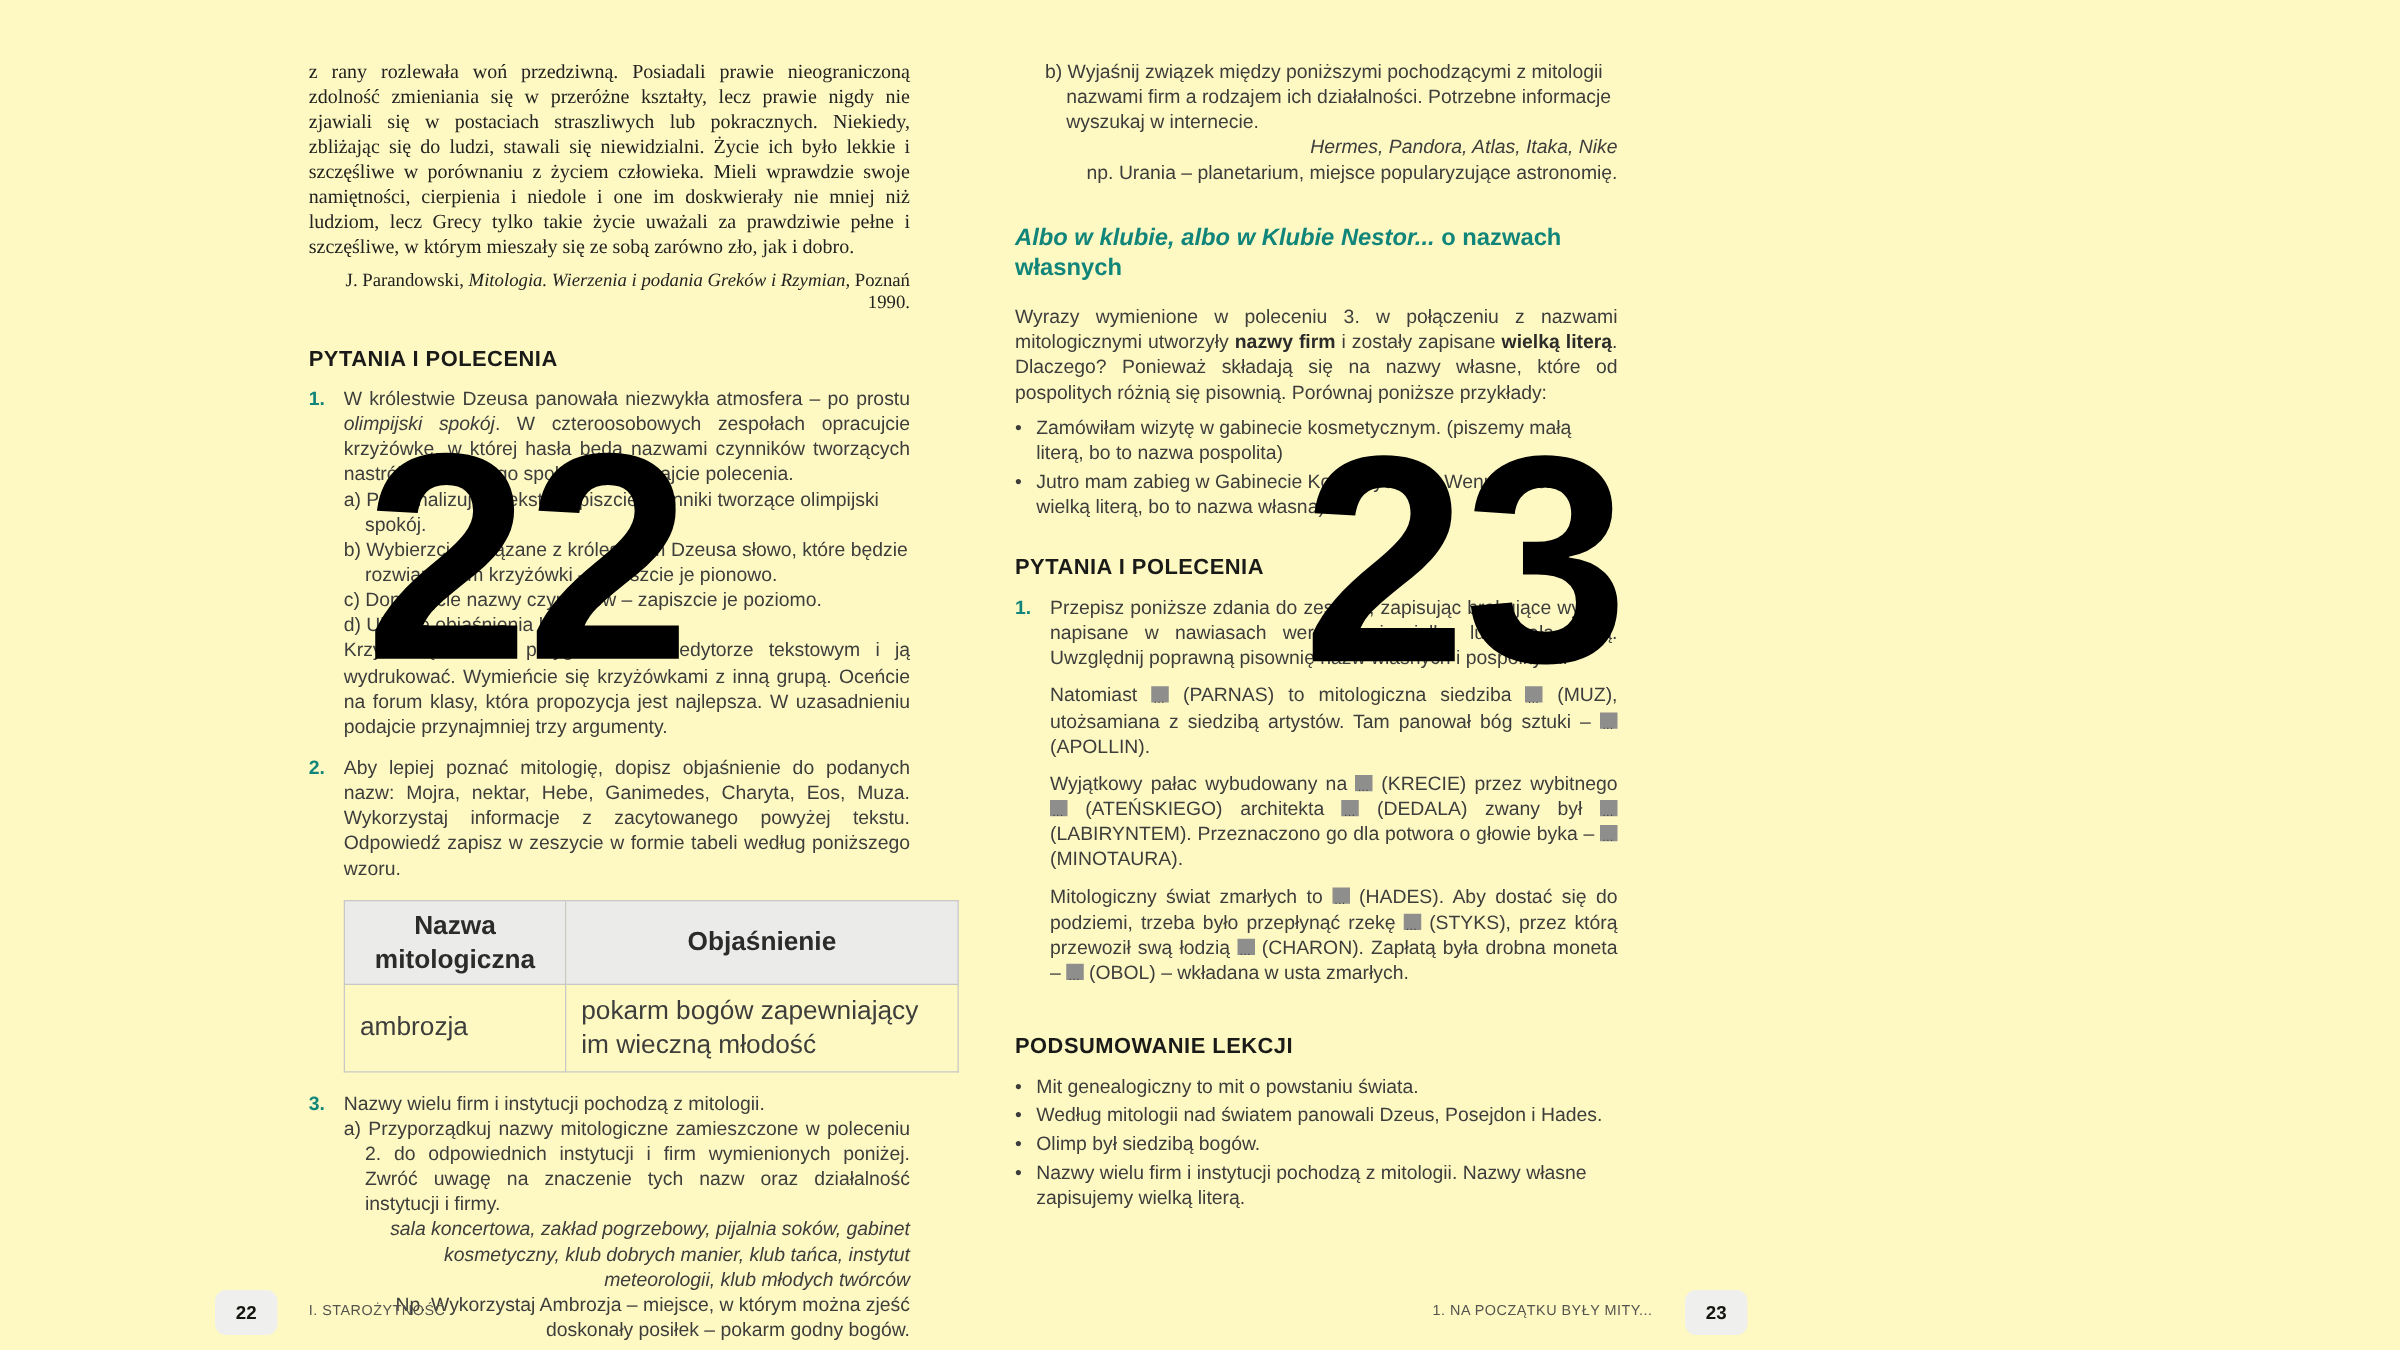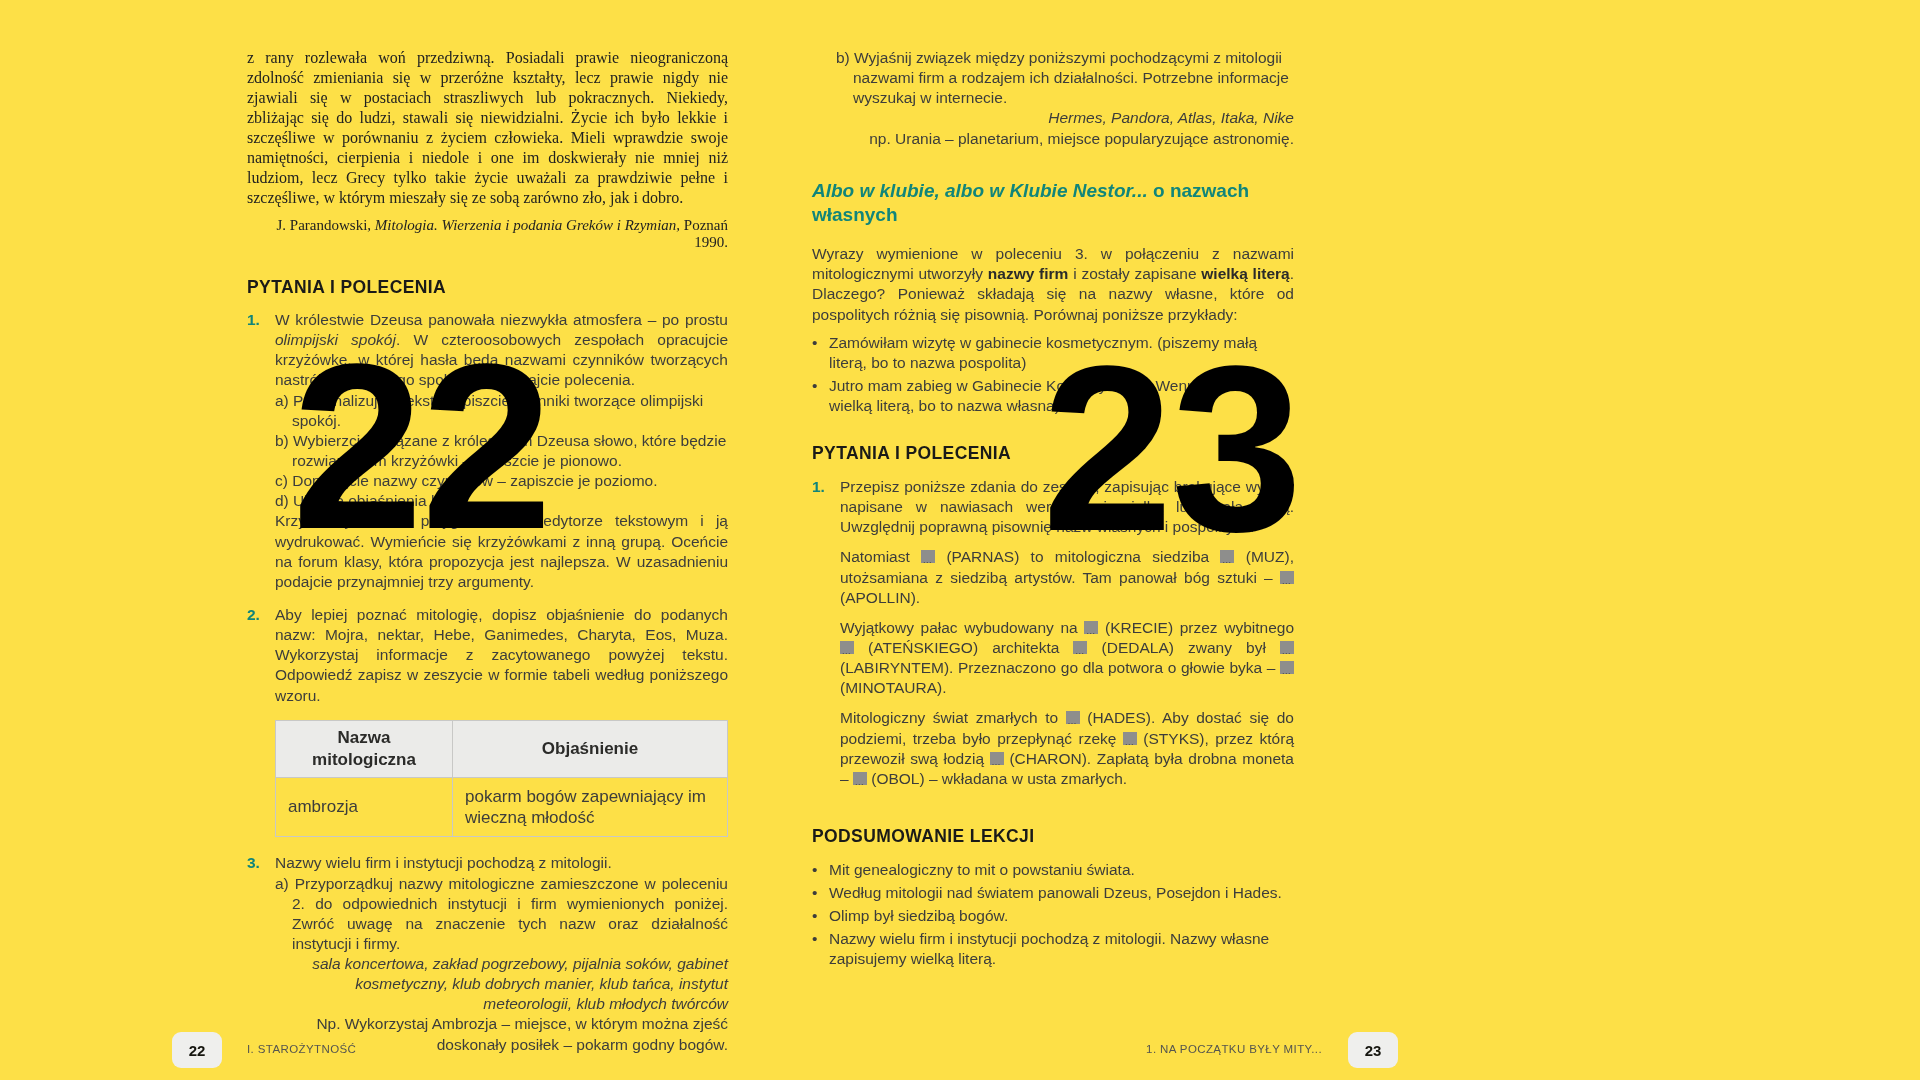--- a/index.html
+++ b/index.html
@@ -1,18 +1,18 @@
 <!DOCTYPE html>
 <html><head>
 <meta charset="utf-8">
 <style>
   * { margin:0; padding:0; box-sizing:border-box; }
   html,body { width:1920px; height:1080px; background:#ffffff; overflow:hidden;
               font-family:"Liberation Sans", sans-serif; }
-  .canvas { position:relative; width:1920px; height:1080px; background:#fde047; }
+  .canvas { position:relative; width:1920px; height:1080px; background:#fef9c3; }
 
   
   .page-col { position:absolute; top:48px; }
   #page-left  { left:247px; width:481px; }
   #page-right { left:812px; width:482px; }
 
   
   .excerpt { font-family:"Liberation Serif", serif; font-size:16px; line-height:1.25;
              color:#222220; text-align:justify; }
   .attribution { font-family:"Liberation Serif", serif; font-size:15px; color:#222220;
@@ -26,22 +26,22 @@
                      letter-spacing:.4px; margin:26px 0 12px 0; }
   .q-item { display:flex; margin-bottom:13px; }
   .q-num  { flex:0 0 28px; font-weight:bold; color:#11857a; font-size:15.5px; line-height:1.3; }
   .q-body { flex:1 1 auto; }
   .sub { padding-left:17px; text-indent:-17px; }
   .indent-block { padding-left:17px;text-align:right; }
   .it { font-style:italic; }
   .b  { font-weight:bold; color:#2b2b29; }
 
   
-  .myth-table { border-collapse:collapse; margin:14px 0 6px 28px; width:453px;
-                font-size:17px; color:#3d3d3b; }
+  .myth-table { border-collapse:collapse; margin:14px 0 6px 28px; width:492px;
+                font-size:21px; color:#3d3d3b; }
   .myth-table th { background:#ebebe9; border:1px solid #c8c8c6; font-weight:bold;
                    text-align:center; padding:6px 8px; color:#2b2b29; }
   .myth-table td { border:1px solid #c8c8c6; padding:8px 12px; vertical-align:middle;
                    line-height:1.25; }
   .myth-table td.c1 { width:177px; }
 
   
   .lesson-heading { font-size:19px; font-weight:bold; color:#11857a; margin:30px 0 16px 0; }
   .lesson-heading .lh-it { font-style:italic; }
 

